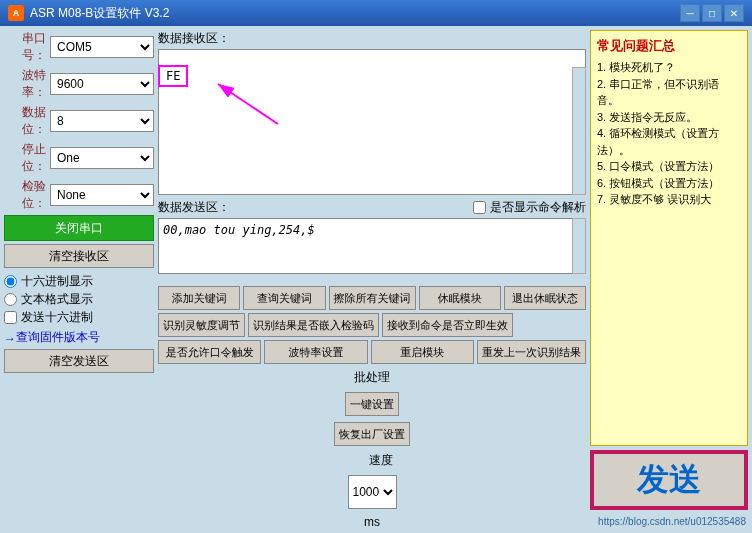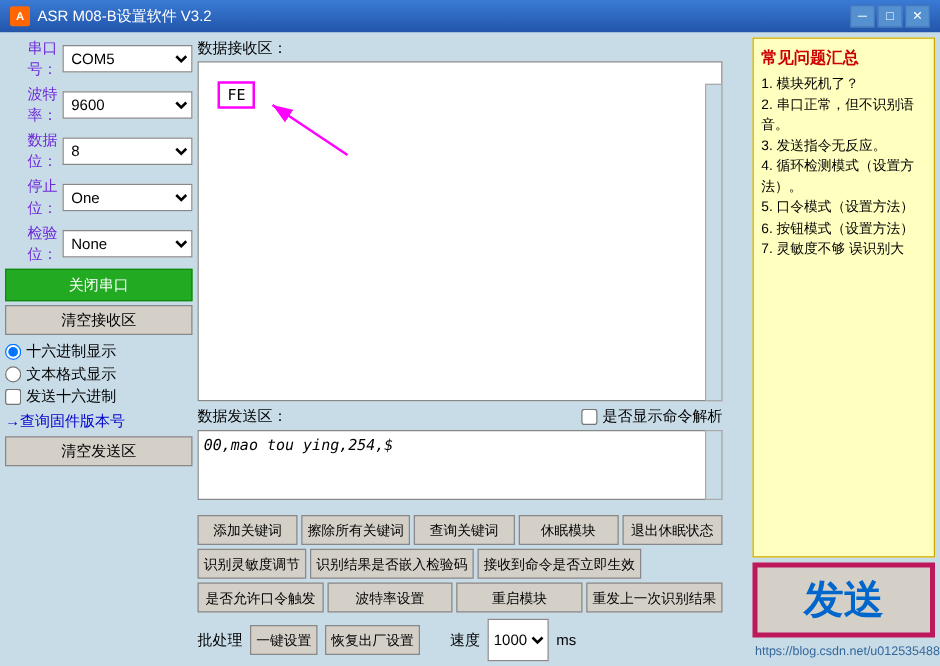--- a/index.html
+++ b/index.html
@@ -74,21 +74,21 @@
     }
 
     .field-row {
       display: flex;
       align-items: center;
       gap: 4px;
     }
     .field-label {
       width: 42px;
       font-size: 12px;
-      color: #6d28d9;
+      color: #7f1d1d;
       text-align: right;
     }
     .field-select {
       flex: 1;
       height: 22px;
       font-size: 12px;
       border: 1px solid #888;
       background: white;
       padding: 1px 2px;
     }
@@ -155,21 +155,21 @@
       border: 1px solid #888;
       font-size: 12px;
       padding: 4px;
       resize: none;
       font-family: monospace;
     }
 
     .pink-box {
       position: absolute;
       top: 16px;
-      left: 16px;
+      left: 0;
       border: 2px solid #ff00ff;
       background: transparent;
       padding: 2px 6px;
       pointer-events: none;
     }
     .pink-box-text {
       font-size: 12px;
       color: #000;
       font-family: monospace;
     }
@@ -231,44 +231,44 @@
     .bottom-buttons-2 {
       display: grid;
       grid-template-columns: repeat(4, 1fr);
       gap: 3px;
     }
     .batch-row {
       display: flex;
       align-items: center;
       gap: 6px;
       margin-top: 2px;
+      flex-direction: column;
     }
     .batch-label {
       font-size: 12px;
       color: #000;
     }
 
     .btn-sm {
       background: #d4d0c8;
       color: #000;
       border: 1px solid #888;
       padding: 3px 4px;
       cursor: pointer;
       font-size: 11px;
       height: 24px;
       white-space: nowrap;
     }
 
     .right-panel {
-      width: 146px;
+      width: 158px;
       display: flex;
       flex-direction: column;
       gap: 4px;
       flex-shrink: 0;
-      margin-left: 20px;
     }
 
     .faq-box {
       background: #ffffc0;
       border: 1px solid #ccaa00;
       padding: 6px;
       flex: 1;
     }
     .faq-title {
       font-size: 13px;
@@ -428,22 +428,22 @@
       </div>
       <div style="position:relative;">
         <textarea class="send-textarea" style="padding-right: 16px; font-style: italic;">00,mao tou ying,254,$</textarea>
         <div class="scrollbar-stub" style="top:0; height:56px;"></div>
       </div>
     </div>
 
     <div class="panel-buttons">
       <div class="bottom-buttons">
         <button class="btn-sm">添加关键词</button>
+        <button class="btn-sm">查询关键词</button>
         <button class="btn-sm">擦除所有关键词</button>
-        <button class="btn-sm">查询关键词</button>
         <button class="btn-sm">休眠模块</button>
         <button class="btn-sm">退出休眠状态</button>
       </div>
       <div class="bottom-buttons-2">
         <button class="btn-sm">识别灵敏度调节</button>
         <button class="btn-sm">识别结果是否嵌入检验码</button>
         <button class="btn-sm">接收到命令是否立即生效</button>
       </div>
       <div class="bottom-buttons-2">
         <button class="btn-sm">是否允许口令触发</button>

